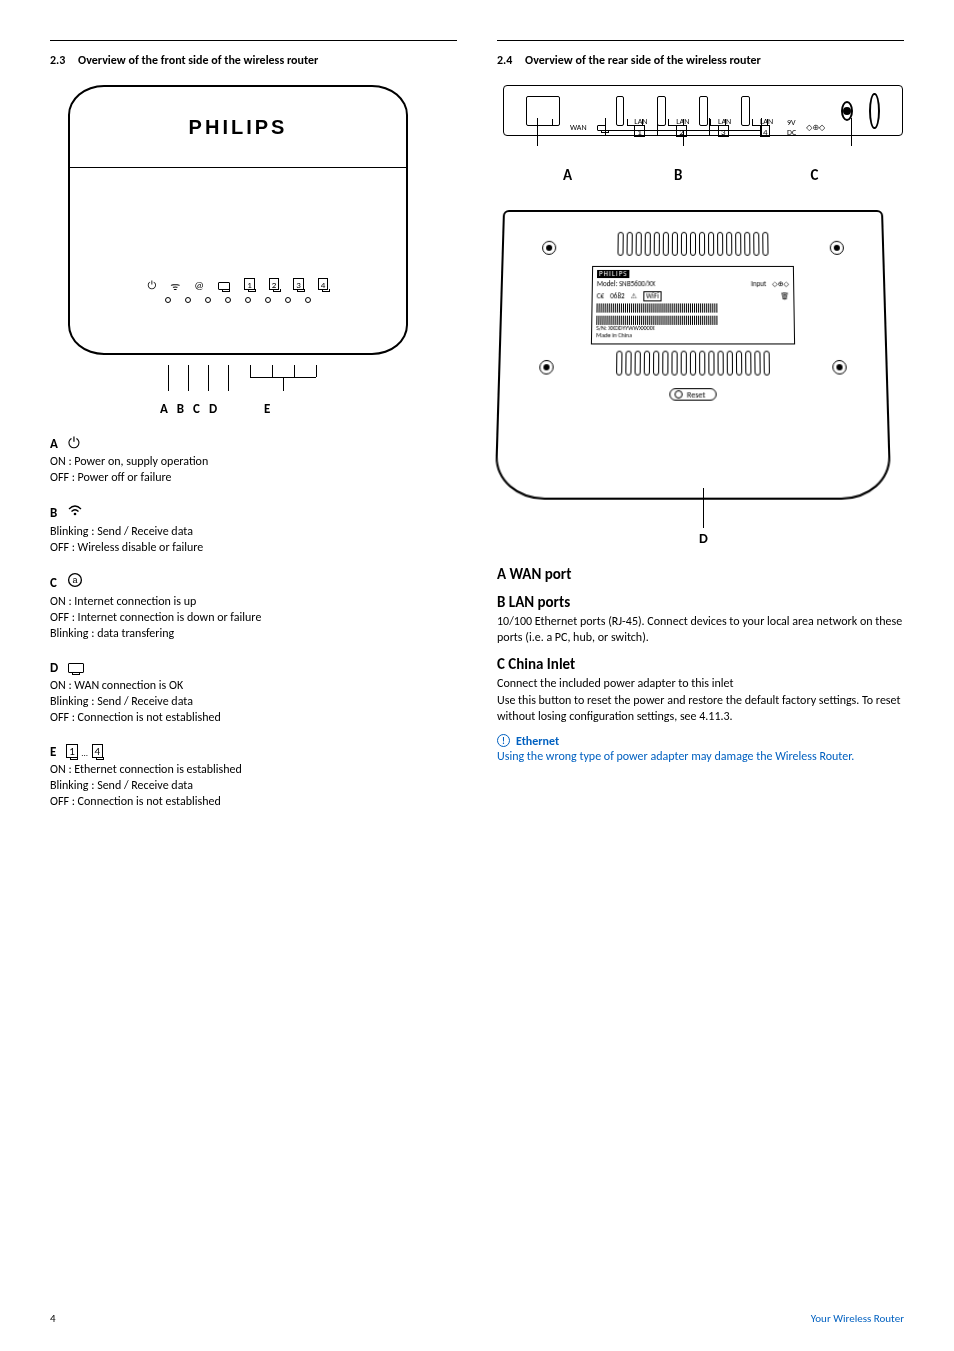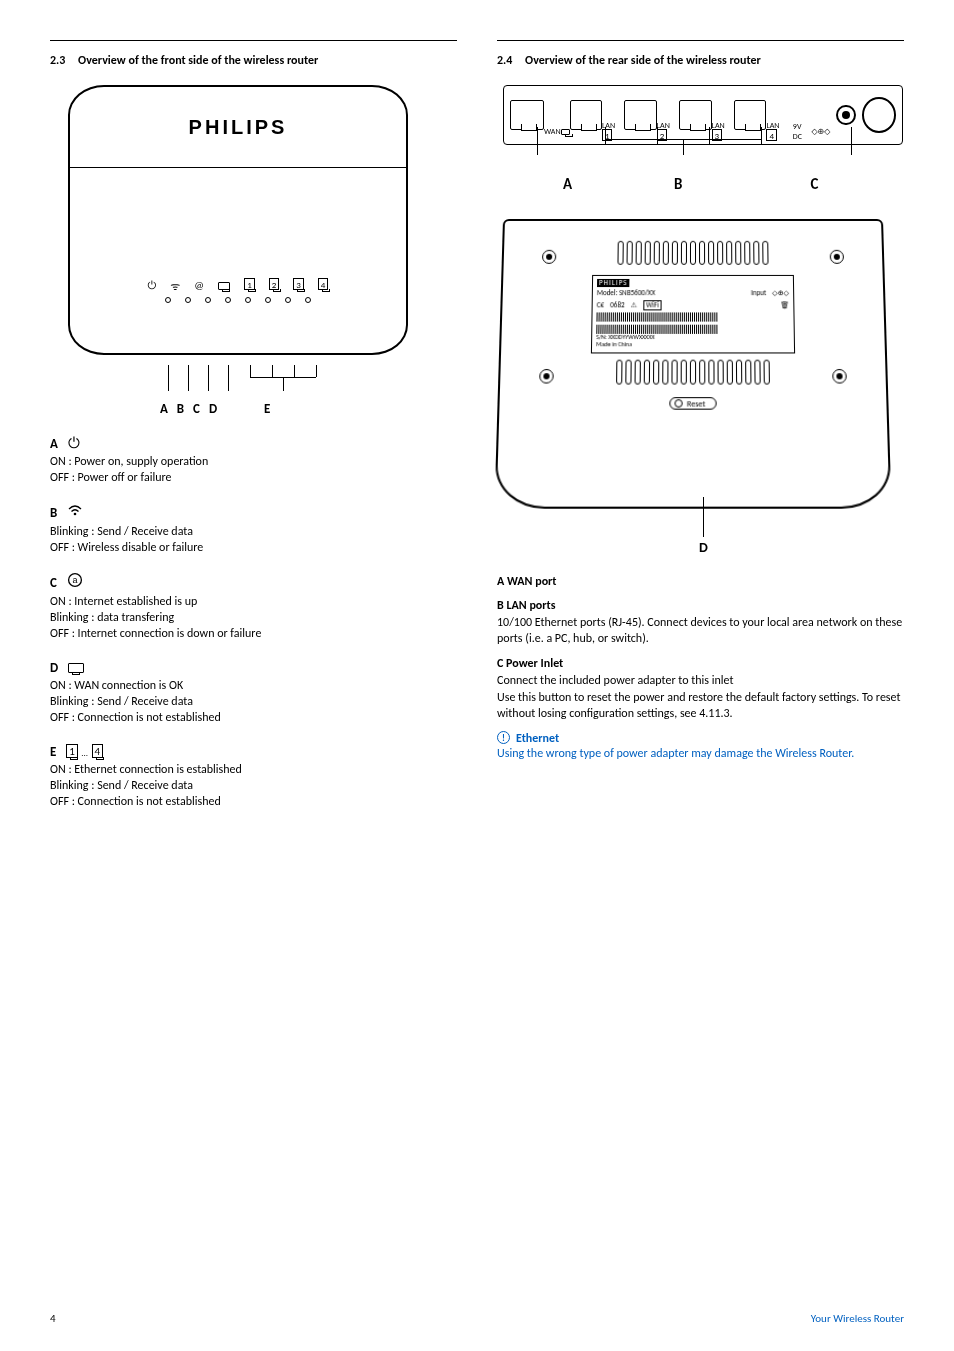--- a/index.html
+++ b/index.html
@@ -106,25 +106,25 @@
   .g-label-row { display:flex; align-items:center; gap:10px; }
   .g-letter { font-weight: bold; font-size: 13px; }
   .g-icon { font-size: 15px; }
   .g-line { margin-top: 2px; }
   
   .rear-top-wrap { position: relative; width: 400px; margin-left: 6px; }
   .rear-panel {
     border: 1.5px solid #000;
     border-radius: 4px;
     width: 400px;
-    height: 60px;
+    height: 51px;
     display:flex;
     align-items:center;
-    padding: 0 6px;
-    gap: 0;
+    padding: 0 22px;
+    gap: 10px;
   }
   .port {
     width: 34px; height: 30px;
     border: 1.5px solid #000;
     border-radius: 2px;
     position: relative;
     background: #fff;
   }
   .port::after {
     content:"";
@@ -221,21 +221,21 @@
     align-items:center;
     gap:4px;
     margin-top: 4px;
   }
   .reset-pill .hole { width:8px;height:8px;border:1px solid #000;border-radius:50%;display:inline-block;}
   .d-line {
     width:1px; height:40px; background:#000;
     margin: -2px auto 2px auto;
   }
   .d-letter { text-align:center; font-weight:bold; font-size:14px; margin-bottom: 18px;}
-  .rear-desc h4 { font-weight:bold; font-size:12px; margin: 10px 0 2px 0;}
+  .rear-desc h4 { font-weight:bold; font-size:15px; margin: 10px 0 2px 0;}
   .rear-desc p { font-size:12px; line-height:1.35; }
   .warn-title { color:#0060c0; font-weight:bold; margin-top:10px; display:flex; align-items:center; gap:6px;}
   .warn-title .wi {
     display:inline-flex; width:13px; height:13px; border:1.5px solid #0060c0; border-radius:50%;
     align-items:center; justify-content:center; font-size:9px; color:#0060c0; font-weight:bold;
   }
   .warn-body { color:#0060c0; font-size:12px; line-height:1.35; }
   .footer {
     position:absolute;
     bottom: 26px;
@@ -362,23 +362,23 @@
     <div class="group-block">
       <div class="g-label-row">
         <span class="g-letter">C</span>
         <span class="g-icon">
           <svg width="16" height="16" viewBox="0 0 16 16">
               <circle cx="8" cy="8" r="6.4" stroke="#000" fill="none" stroke-width="1.3"></circle>
               <text x="8" y="11" text-anchor="middle" font-size="9" font-family="sans-serif">a</text>
             </svg>
         </span>
       </div>
-      <div class="g-line">ON : Internet established is up</div>
+      <div class="g-line">ON : Internet connection is up</div>
+      <div class="g-line">OFF : Internet connection is down or failure</div>
       <div class="g-line">Blinking : data transfering</div>
-      <div class="g-line">OFF : Internet connection is down or failure</div>
     </div>
 
     <div class="group-block">
       <div class="g-label-row">
         <span class="g-letter">D</span>
         <span class="g-icon"><span class="wan-ic" style="width:16px;height:10px"></span></span>
       </div>
       <div class="g-line">ON : WAN connection is OK</div>
       <div class="g-line">Blinking : Send / Receive data</div>
       <div class="g-line">OFF : Connection is not established</div>
@@ -518,21 +518,21 @@
       <div class="d-line"></div>
       <div class="d-letter">D</div>
     </div>
 
     <div class="rear-desc">
       <h4>A   WAN port</h4>
 
       <h4>B   LAN ports</h4>
       <p>10/100 Ethernet ports (RJ-45). Connect devices to your local area network on these ports (i.e. a PC, hub, or switch).</p>
 
-      <h4>C   Power Inlet</h4>
+      <h4>C   China Inlet</h4>
       <p>Connect the included power adapter to this inlet</p>
 
       <p>Use this button to reset the power and restore the default factory settings. To reset without losing configuration settings, see 4.11.3.</p>
 
       <div class="warn-title">
         <span class="wi">!</span>
         <span>Ethernet</span>
       </div>
       <p class="warn-body">Using the wrong type of power adapter may damage the Wireless Router.</p>
     </div>

